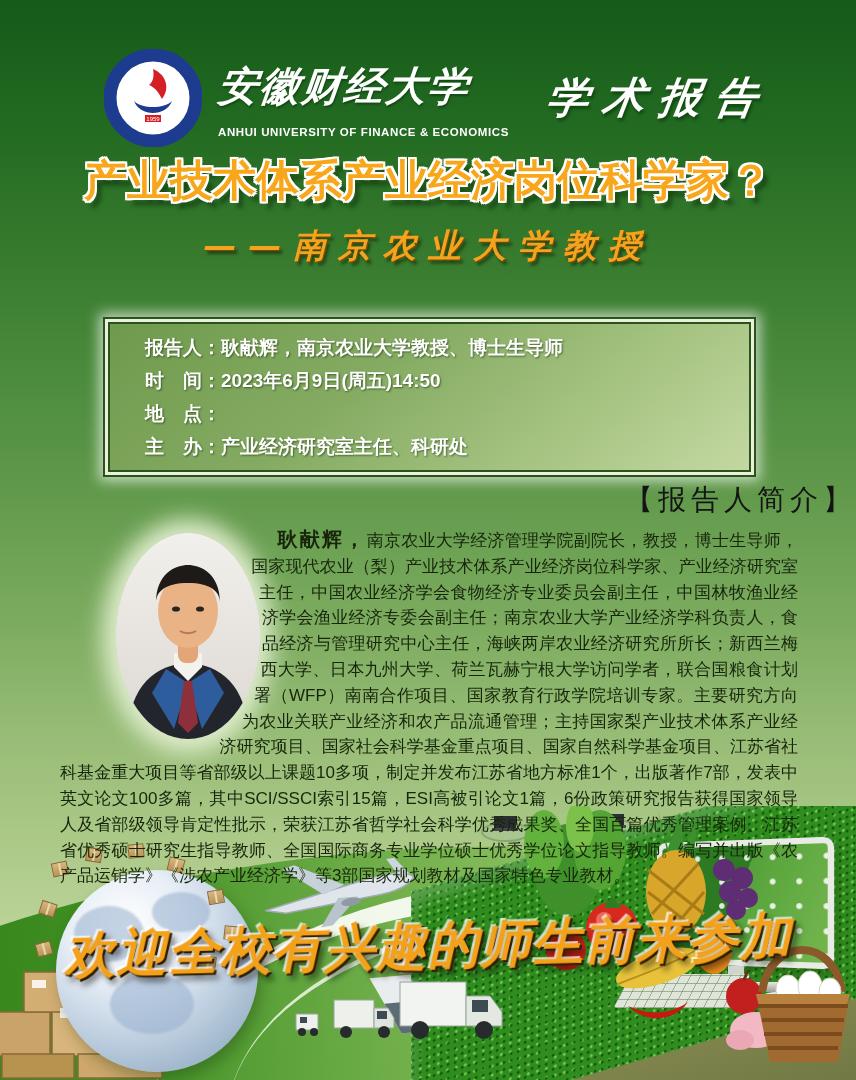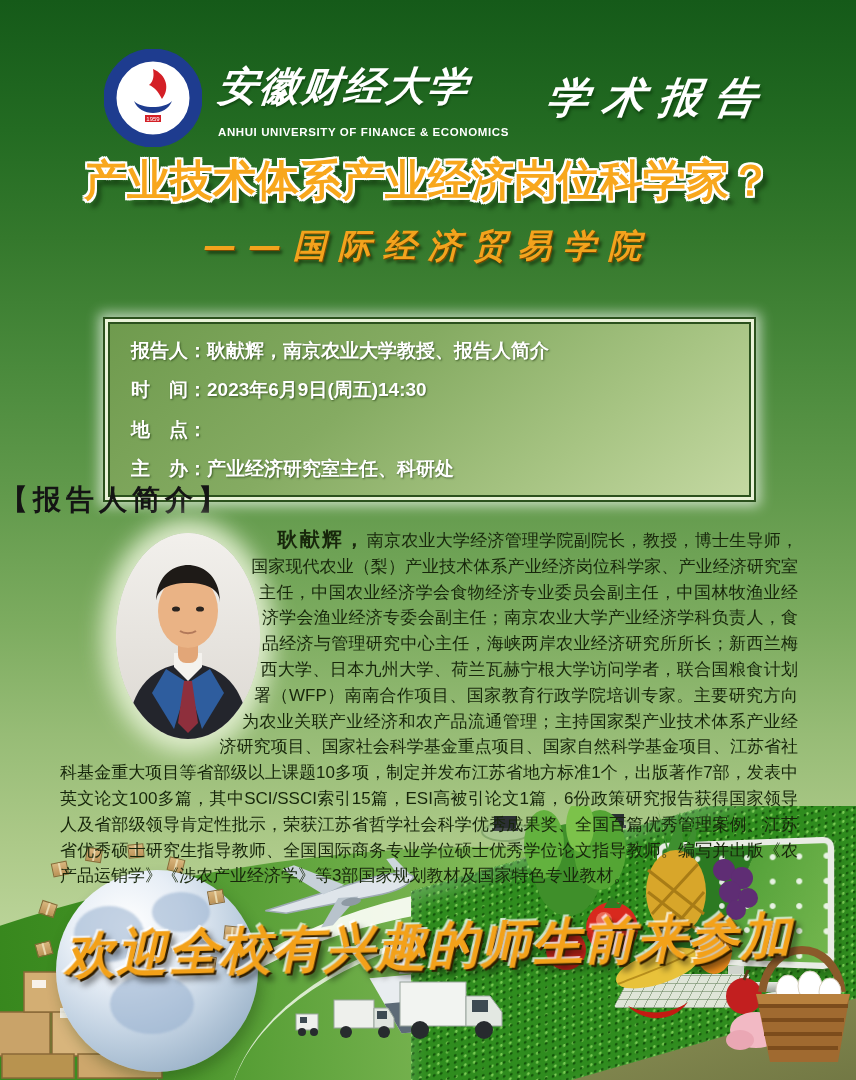--- a/index.html
+++ b/index.html
@@ -22,32 +22,32 @@
     text-shadow:2px 3px 3px rgba(0,40,0,.5); transform:skewX(-8deg); }
   
   .title-block { position:absolute; top:152px; left:0; width:100%; text-align:center; }
   .title-main { font-size:43px; font-weight:900; letter-spacing:0px; color:#f8a71c; white-space:nowrap;
     text-shadow:-2px -2px 0 #fff, 2px -2px 0 #fff, -2px 2px 0 #fff, 2px 2px 0 #fff,
       0 -2px 0 #fff, 0 2px 0 #fff, -2px 0 0 #fff, 2px 0 0 #fff, 6px 7px 4px rgba(10,35,5,.55); }
   .title-sub { margin-top:14px; font-family:"DejaVu Serif", serif; font-weight:bold; font-style:italic;
     font-size:33px; letter-spacing:12px; color:#f3a31d;
     text-shadow:1px 1px 0 #7a4a00, 3px 4px 3px rgba(15,35,5,.6); }
   
-  .info-box { position:absolute; left:103px; top:317px; width:653px; height:185px;
-    border:2px solid #2b511d; padding:12px 26px;
+  .info-box { position:absolute; left:103px; top:317px; width:653px; height:160px;
+    border:2px solid #2b511d; padding:12px 40px;
     background:linear-gradient(140deg,#6e9a4d 0%, #85ab62 40%, #a7c483 72%, #c5d9a3 100%);
     box-shadow: inset 0 0 0 3px #e9f2d8, inset 0 0 0 5px #2b511d, 0 0 12px 4px rgba(255,255,255,.65);
     display:flex; flex-direction:column; justify-content:space-around; }
   .info-row { display:flex; font-size:19px; font-weight:bold; color:#fff;
     text-shadow:1px 1px 2px rgba(20,45,5,.6); line-height:1; }
   .info-label { white-space:pre; flex:0 0 auto; }
   .info-value { white-space:pre; }
   
-  .section-title { position:absolute; top:481px; left:0; width:100%; text-align:left;
-    font-family:"DejaVu Serif", serif; font-weight:700; font-size:28px; letter-spacing:5px; color:#141414; }
+  .section-title { position:absolute; top:481px; left:0; width:100%; text-align:right;
+    font-family:"DejaVu Serif", serif; font-weight:400; font-size:28px; letter-spacing:5px; color:#141414; }
   .bio { position:absolute; left:60px; top:527px; width:738px; z-index:5; }
   .bio-text { font-size:17px; line-height:25.8px; color:#17260b; text-align:justify; text-indent:2.4em; }
   .bio-name { font-family:"DejaVu Serif", serif; font-weight:bold; font-size:20px; letter-spacing:2px; }
   .photo { float:left; width:144px; height:206px; margin:6px 20px 4px 56px; border-radius:50%;
     overflow:hidden; shape-outside:ellipse(92px 118px at 50% 50%);
     box-shadow:0 0 22px 14px rgba(226,238,208,.95); }
   .photo svg { display:block; }
   
   .collage { position:absolute; left:0; top:806px; width:856px; height:274px; overflow:hidden; z-index:1; }
   .grid { position:absolute; left:-130px; top:-90px; width:1120px; height:430px; opacity:.55;
@@ -130,31 +130,31 @@
     </div>
     <div class="univ">
       <div class="univ-cn">安徽财经大学</div>
       <div class="univ-en">ANHUI UNIVERSITY OF FINANCE &amp; ECONOMICS</div>
     </div>
     <div class="event-type">学术报告</div>
   </div>
 
   <div class="title-block">
     <div class="title-main">产业技术体系产业经济岗位科学家？</div>
-    <div class="title-sub">——国际经济贸易学院</div>
+    <div class="title-sub">——南京农业大学教授</div>
   </div>
 
   <div class="info-box">
     <div class="info-row">
       <span class="info-label">报告人：</span>
-      <span class="info-value">耿献辉，南京农业大学教授、报告人简介</span>
+      <span class="info-value">耿献辉，南京农业大学教授、博士生导师</span>
     </div>
     <div class="info-row">
       <span class="info-label">时　间：</span>
-      <span class="info-value">2023年6月9日(周五)14:30</span>
+      <span class="info-value">2023年6月9日(周五)14:50</span>
     </div>
     <div class="info-row">
       <span class="info-label">地　点：</span>
     </div>
     <div class="info-row">
       <span class="info-label">主　办：</span>
       <span class="info-value">产业经济研究室主任、科研处</span>
     </div>
   </div>
 

